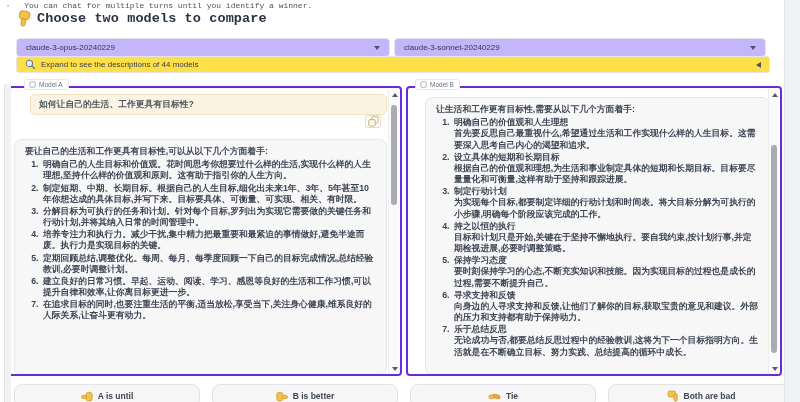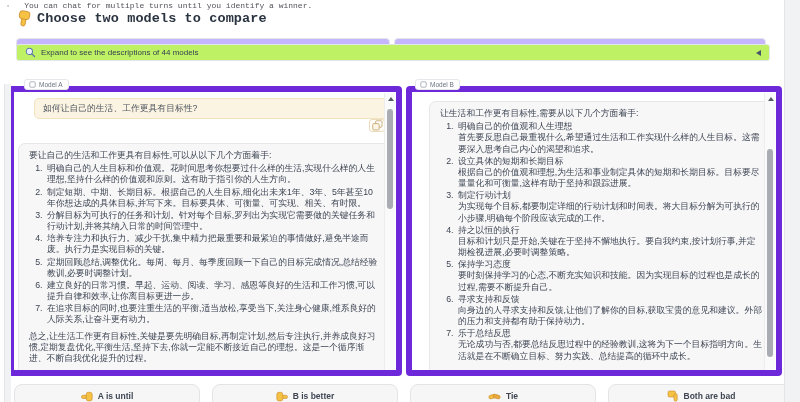--- a/index.html
+++ b/index.html
@@ -25,30 +25,30 @@
   .select { position:absolute; top:38px; height:19px; background:#c4b5fd; border:1px solid #e3e5e8;
             border-radius:4px; display:flex; align-items:center; padding:0 9px; font-size:8px;
             color:#333a45; box-shadow:0 1px 1px rgba(0,0,0,.02); cursor:pointer; }
   .select-a { left:16px; width:374px; }
   .select-b { left:394px; width:372px;gap:47px; }
   .select .grow { flex:1; }
   .caret-down { width:0; height:0; border-left:3.5px solid transparent; border-right:3.5px solid transparent;
                 border-top:4.5px solid #4a5568; }
 
   
-  .accordion { position:absolute; left:16px; top:44px; width:754px; height:17px; background:#bef264;
+  .accordion { position:absolute; left:16px; top:56px; width:754px; height:17px; background:#fde047;
                border:1px solid #e3e5e8; border-radius:3px; display:flex; align-items:center;
                gap:5px; padding:0 8px; font-size:8px; color:#374151; cursor:pointer; }
   .accordion .grow { flex:1; }
   .caret-left { width:0; height:0; border-top:3.5px solid transparent; border-bottom:3.5px solid transparent;
                 border-right:5px solid #4a5568; }
 
   
-  .panel { position:absolute; top:86px; height:290px; background:#fff; border:6px solid #6d28d9;
-           border-radius:4px; overflow:hidden; }
+  .panel { position:absolute; top:86px; height:290px; background:#fff; border:2px solid #6d28d9;
+           border-radius:4px; overflow:hidden;font-weight:bold; }
   .panel-a { left:8px;  width:394px; }
   .panel-b { left:406px; width:376px; }
   .panel-label { position:absolute; z-index:3; top:79px; background:#fff; border:1px solid #e5e7eb;
                  border-radius:3px; padding:1px 5px 1px 4px; font-size:6.5px; color:#6b7280;
                  display:flex; align-items:center; gap:3px; }
   .panel-label-a { left:24px; }
   .panel-label-b { left:415px; }
 
   .user-bubble { position:absolute; left:20px; top:6px; width:357px; background:#fcf4e2;
                  border:1px solid #f1e2c0; border-radius:5px; padding:4px 8px; font-size:8.8px;
@@ -158,21 +158,20 @@
       <div>要让自己的生活和工作更具有目标性,可以从以下几个方面着手:</div>
       <ol>
         <li>明确自己的人生目标和价值观。花时间思考你想要过什么样的生活,实现什么样的人生理想,坚持什么样的价值观和原则。这有助于指引你的人生方向。</li>
         <li>制定短期、中期、长期目标。根据自己的人生目标,细化出未来1年、3年、5年甚至10年你想达成的具体目标,并写下来。目标要具体、可衡量、可实现、相关、有时限。</li>
         <li>分解目标为可执行的任务和计划。针对每个目标,罗列出为实现它需要做的关键任务和行动计划,并将其纳入日常的时间管理中。</li>
         <li>培养专注力和执行力。减少干扰,集中精力把最重要和最紧迫的事情做好,避免半途而废。执行力是实现目标的关键。</li>
         <li>定期回顾总结,调整优化。每周、每月、每季度回顾一下自己的目标完成情况,总结经验教训,必要时调整计划。</li>
         <li>建立良好的日常习惯。早起、运动、阅读、学习、感恩等良好的生活和工作习惯,可以提升自律和效率,让你离目标更进一步。</li>
         <li>在追求目标的同时,也要注重生活的平衡,适当放松,享受当下,关注身心健康,维系良好的人际关系,让奋斗更有动力。</li>
       </ol>
-      <div class="outro">总之,让生活工作更有目标性,关键是要先明确目标,再制定计划,然后专注执行,并养成良好习惯,定期复盘优化,平衡生活,坚持下去,你就一定能不断接近自己的理想。这是一个循序渐进、不断自我优化提升的过程。</div>
     </div>
     <div class="vscroll">
       <span class="arr-up"></span>
       <span class="thumb thumb-a"></span>
       <span class="arr-dn"></span>
     </div>
   </div>
 
   <div class="panel panel-b">
     <div class="bot-bubble bot-bubble-b">

